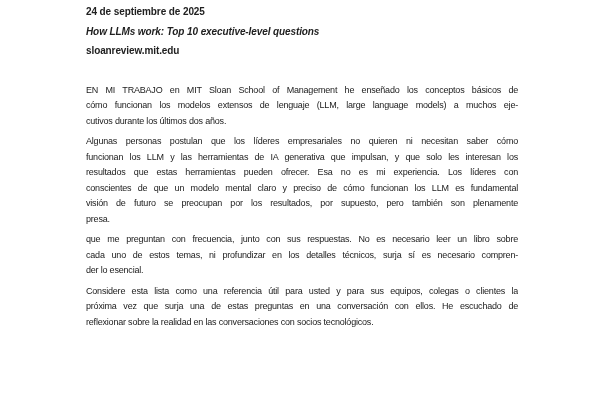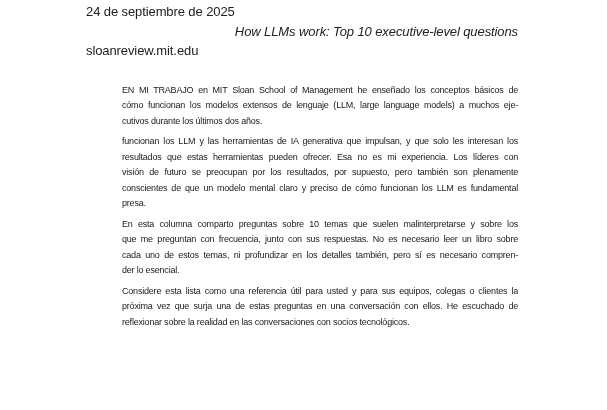--- a/index.html
+++ b/index.html
@@ -13,36 +13,36 @@
     height: 410px;
     background: #ffffff;
     overflow: hidden;
     font-family: "Liberation Sans", "DejaVu Sans", sans-serif;
     color: #212121;
     box-sizing: border-box;
     padding: 2px 89px 0 86px;
   }
   .doc-header { margin: 0; }
   .hdr-line {
-    font-size: 13px;
+    font-size: 10px;
     line-height: 19.5px;
     letter-spacing: -0.1px;
     white-space: nowrap;
+    font-weight: bold;
   }
-  .hdr-line.italic { font-style: italic; text-align: right; }
+  .hdr-line.italic { font-style: italic; }
   .doc-body { margin-top: 22px; }
   .paragraph { margin: 0 0 5px 0; }
   .doc-line {
     font-size: 9px;
     line-height: 15.5px;
     letter-spacing: -0.2px;
     text-align: justify;
     text-align-last: justify;
     overflow: hidden;
-    margin-left: 36px;
   }
   .doc-line.last {
     text-align: left;
     text-align-last: left;
   }
 </style>
 </head>
 <body>
 
 <div class="page">
@@ -55,31 +55,31 @@
 
   <div class="doc-body">
 
     <div class="paragraph">
       <div class="doc-line">EN MI TRABAJO en MIT Sloan School of Management he enseñado los conceptos básicos de</div>
       <div class="doc-line">cómo funcionan los modelos extensos de lenguaje (LLM, large language models) a muchos eje-</div>
       <div class="doc-line last">cutivos durante los últimos dos años.</div>
     </div>
 
     <div class="paragraph">
+      <div class="doc-line">Algunas personas postulan que los líderes empresariales no quieren ni necesitan saber cómo</div>
       <div class="doc-line">funcionan los LLM y las herramientas de IA generativa que impulsan, y que solo les interesan los</div>
       <div class="doc-line">resultados que estas herramientas pueden ofrecer. Esa no es mi experiencia. Los líderes con</div>
+      <div class="doc-line">conscientes de que un modelo mental claro y preciso de cómo funcionan los LLM es fundamental</div>
       <div class="doc-line">visión de futuro se preocupan por los resultados, por supuesto, pero también son plenamente</div>
-      <div class="doc-line">conscientes de que un modelo mental claro y preciso de cómo funcionan los LLM es fundamental</div>
       <div class="doc-line last">presa.</div>
     </div>
 
     <div class="paragraph">
-      <div class="doc-line">En esta columna comparto preguntas sobre 10 temas que suelen malinterpretarse y sobre los</div>
       <div class="doc-line">que me preguntan con frecuencia, junto con sus respuestas. No es necesario leer un libro sobre</div>
-      <div class="doc-line">cada uno de estos temas, ni profundizar en los detalles también, pero sí es necesario compren-</div>
+      <div class="doc-line">cada uno de estos temas, ni profundizar en los detalles técnicos, surja sí es necesario compren-</div>
       <div class="doc-line last">der lo esencial.</div>
     </div>
 
     <div class="paragraph">
       <div class="doc-line">Considere esta lista como una referencia útil para usted y para sus equipos, colegas o clientes la</div>
       <div class="doc-line">próxima vez que surja una de estas preguntas en una conversación con ellos. He escuchado de</div>
       <div class="doc-line last">reflexionar sobre la realidad en las conversaciones con socios tecnológicos.</div>
     </div>
 
   </div>

